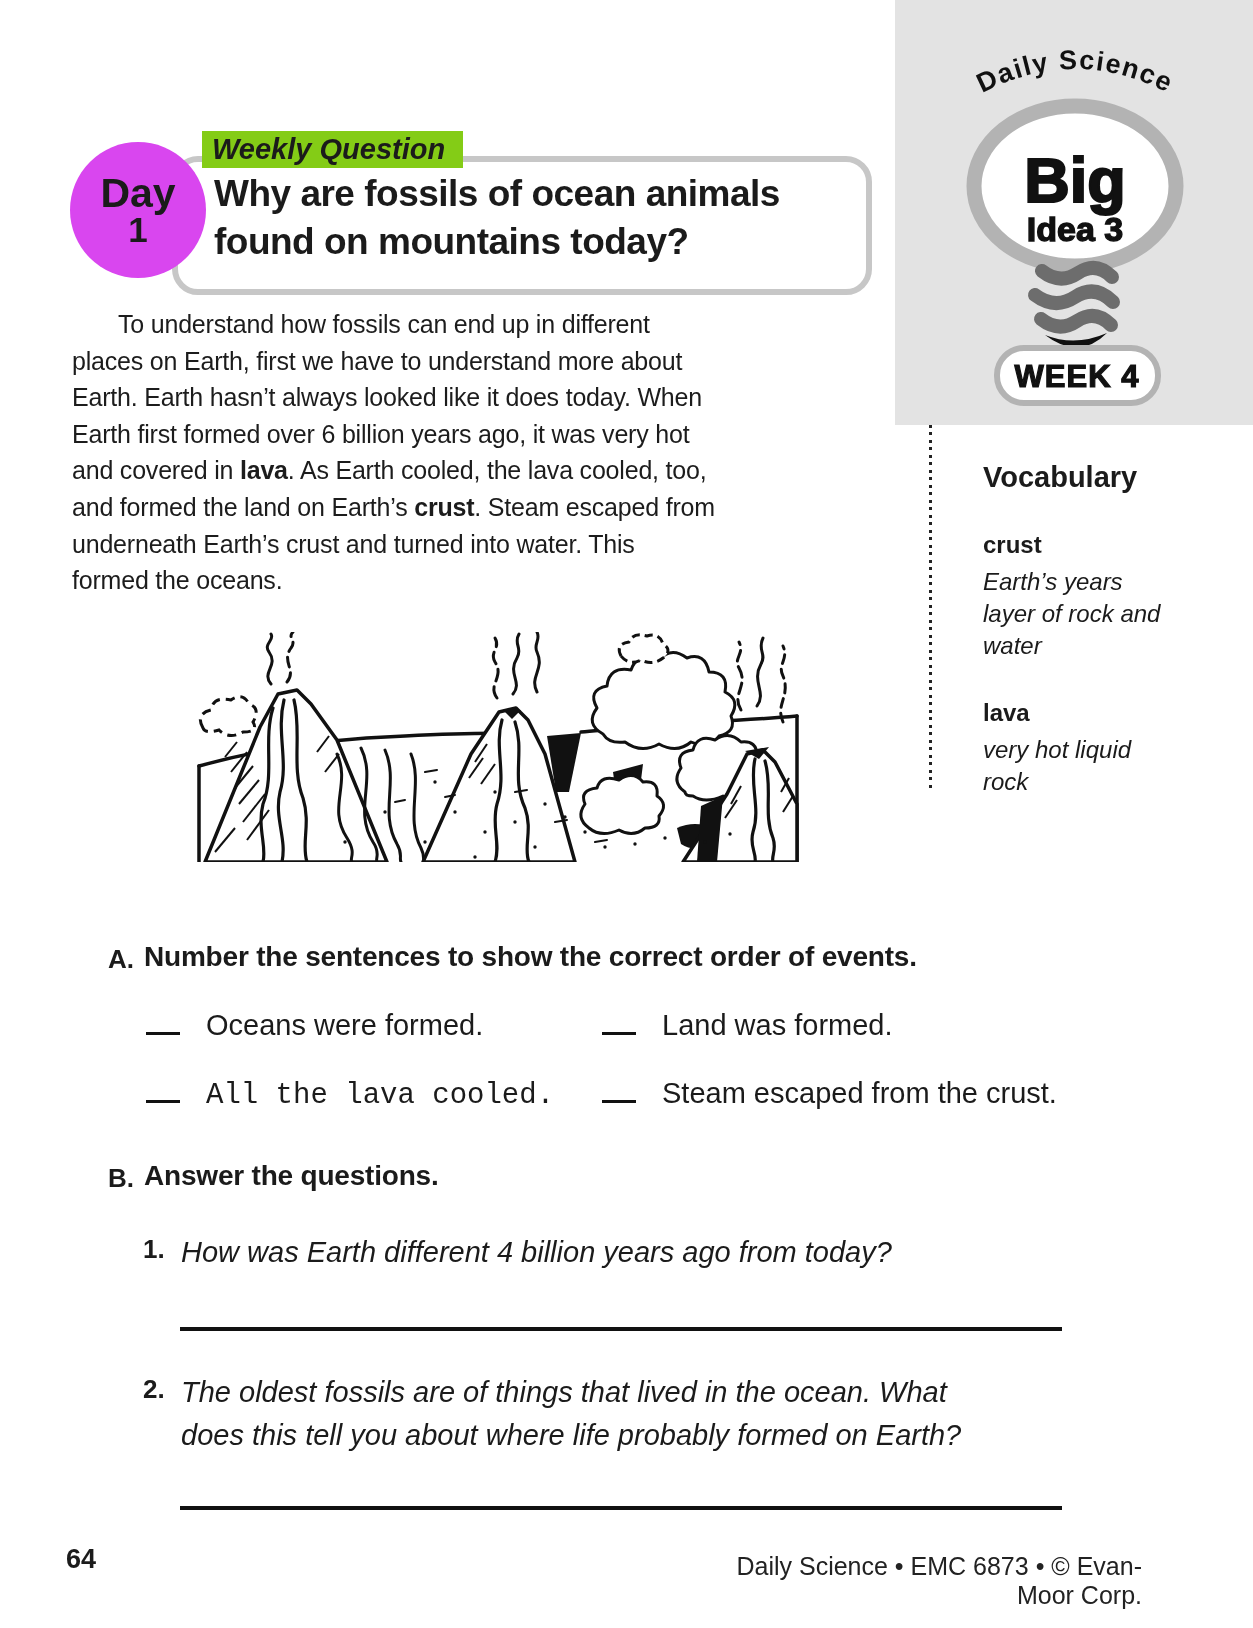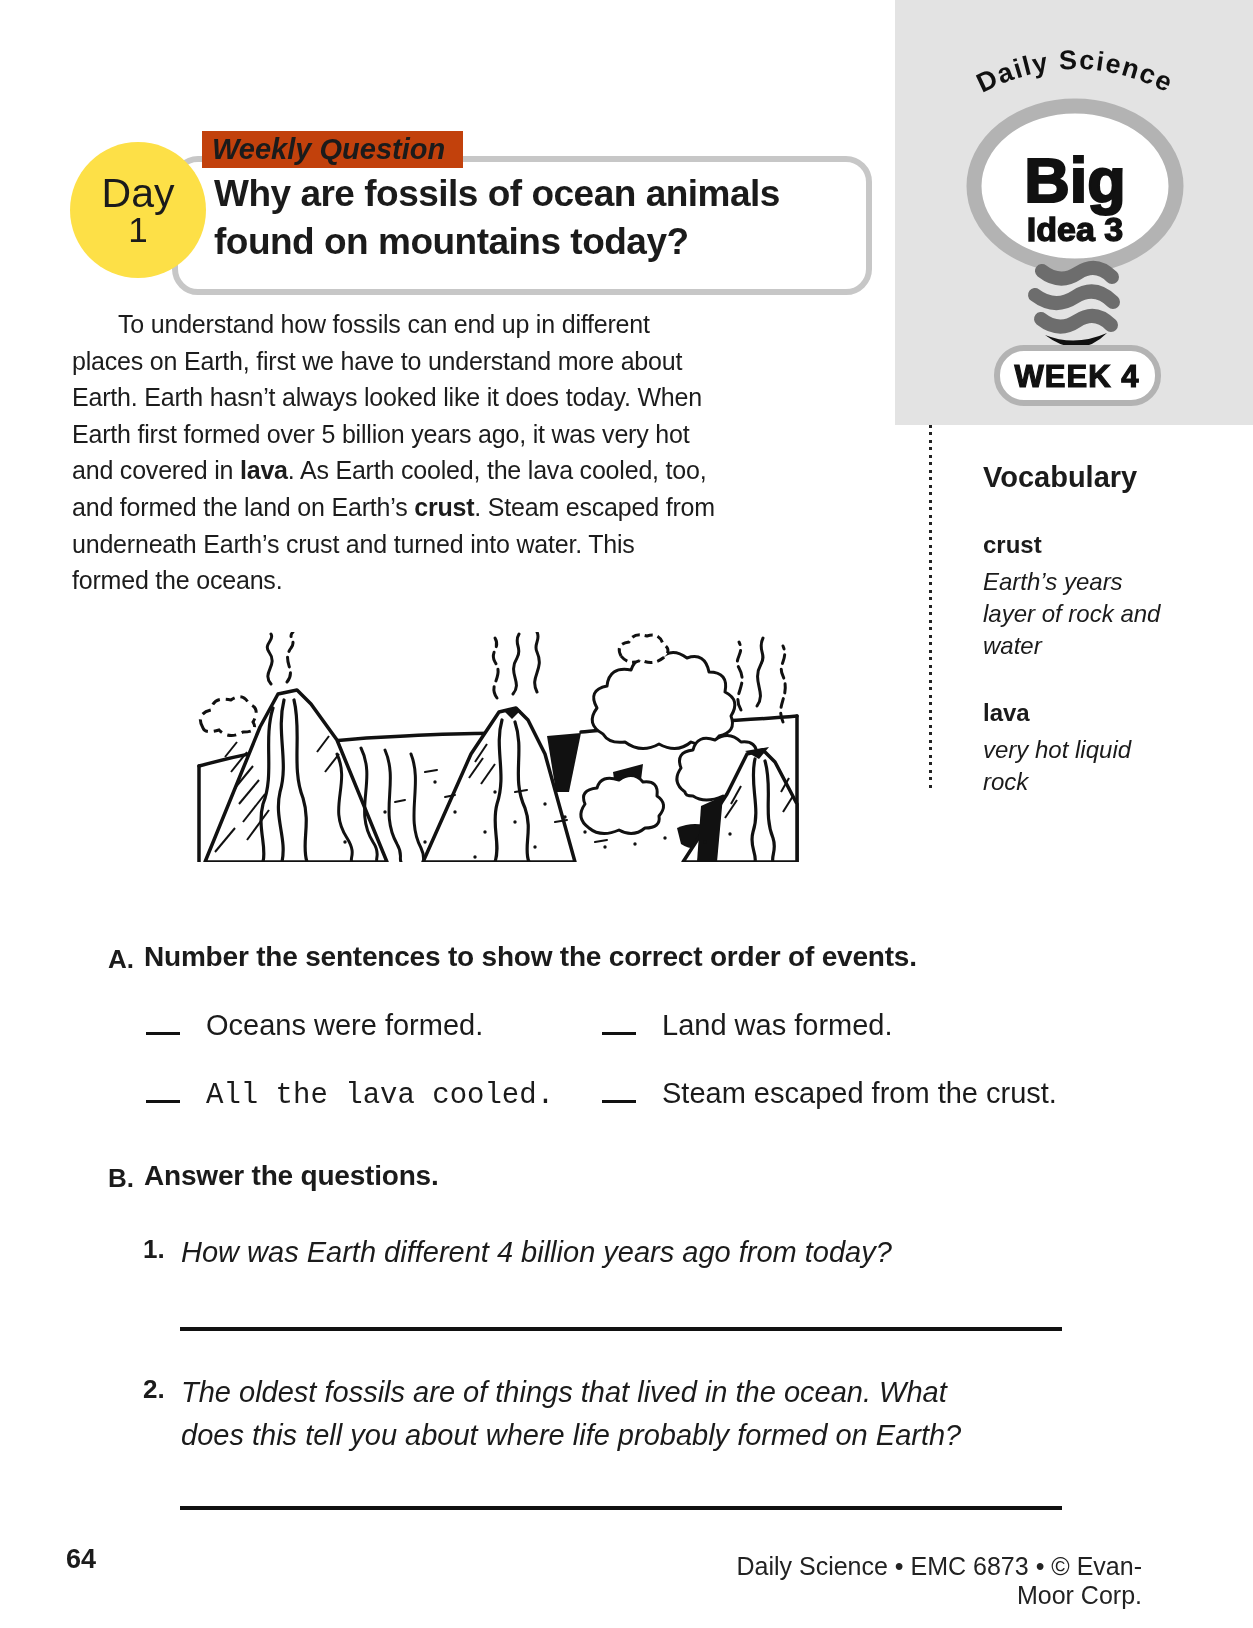--- a/index.html
+++ b/index.html
@@ -20,27 +20,27 @@
   .week-text{font-family:"Liberation Sans",sans-serif;font-weight:bold;font-size:31px;letter-spacing:1px;fill:#111;stroke:#111;stroke-width:1.2px;}
   
   .dotted-sep{
     position:absolute;left:929px;top:425px;width:3px;height:365px;
     background-image:repeating-linear-gradient(to bottom,#222 0 3px,transparent 3px 7.5px);
   }
   
   .qbox{position:absolute;left:172px;top:156px;width:688px;height:127px;border:6px solid #c7c7c7;border-radius:26px;background:#fff;}
   .day-circle{
     position:absolute;left:70px;top:142px;width:136px;height:136px;border-radius:50%;
-    background:#fde047;display:flex;flex-direction:column;align-items:center;justify-content:center;
-    font-weight:normal;line-height:0.95;z-index:3;
+    background:#d946ef;display:flex;flex-direction:column;align-items:center;justify-content:center;
+    font-weight:bold;line-height:0.95;z-index:3;
   }
   .day-circle .d1{font-size:41px;}
   .day-circle .d2{font-size:35px;}
   .wq-label{
-    position:absolute;left:202px;top:131px;background:#c2410c;padding:2px 18px 2px 10px;
+    position:absolute;left:202px;top:131px;background:#84cc16;padding:2px 18px 2px 10px;
     font-weight:bold;font-style:italic;font-size:29px;z-index:2;
   }
   .question{position:absolute;left:214px;top:170px;font-weight:bold;font-size:37px;line-height:48px;letter-spacing:-0.5px;z-index:2;}
   
   .intro{position:absolute;left:72px;top:306px;font-size:25px;line-height:36.6px;letter-spacing:-0.2px;white-space:nowrap;color:#1c1c1c;}
   .intro .ind{padding-left:46px;}
   .intro b{font-weight:bold;}
   
   .vocab{position:absolute;left:983px;top:460px;width:275px;}
   .vocab-title{font-size:29px;font-weight:bold;line-height:34px;margin-bottom:36px;}
@@ -98,21 +98,21 @@
   </div>
   <div class="question">
     <div>Why are fossils of ocean animals</div>
     <div>found on mountains today?</div>
   </div>
 
   <div class="intro">
     <div class="ind">To understand how fossils can end up in different</div>
     <div>places on Earth, first we have to understand more about</div>
     <div>Earth. Earth hasn’t always looked like it does today. When</div>
-    <div>Earth first formed over 5 billion years ago, it was very hot</div>
+    <div>Earth first formed over 6 billion years ago, it was very hot</div>
     <div><span>and covered in </span><b>lava</b><span>. As Earth cooled, the lava cooled, too,</span></div>
     <div><span>and formed the land on Earth’s </span><b>crust</b><span>. Steam escaped from</span></div>
     <div>underneath Earth’s crust and turned into water. This</div>
     <div>formed the oceans.</div>
   </div>
 
   <div class="vocab">
     <div class="vocab-title">Vocabulary</div>
     <div class="vocab-word">crust</div>
     <div class="vocab-def">Earth’s years</div>

